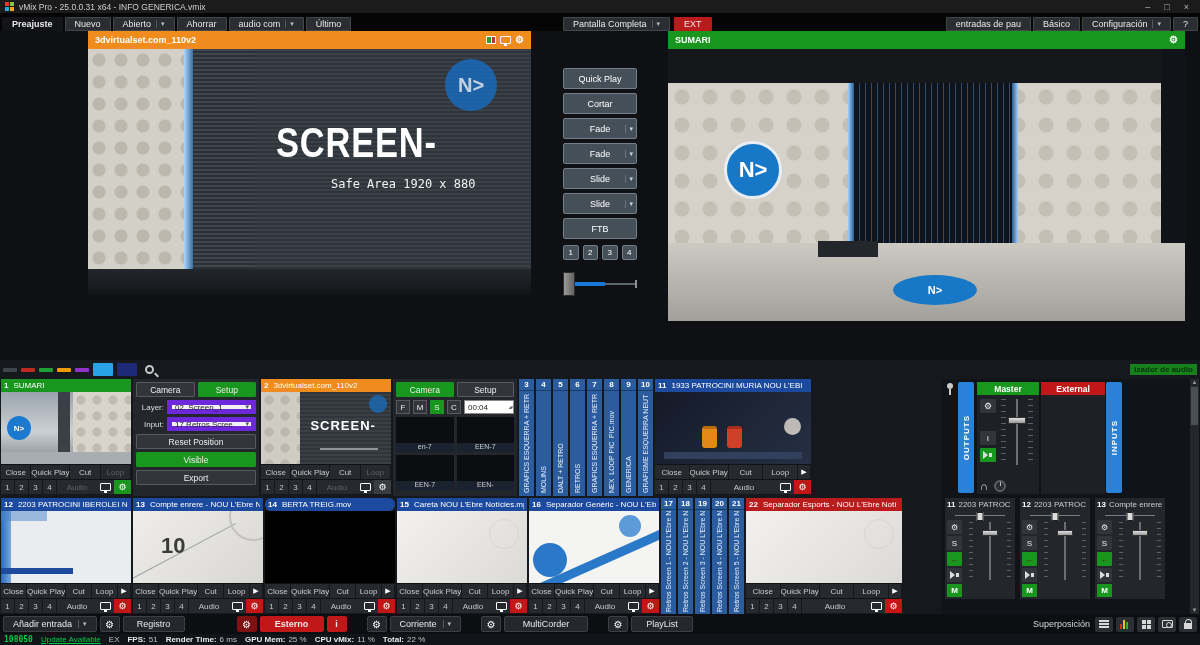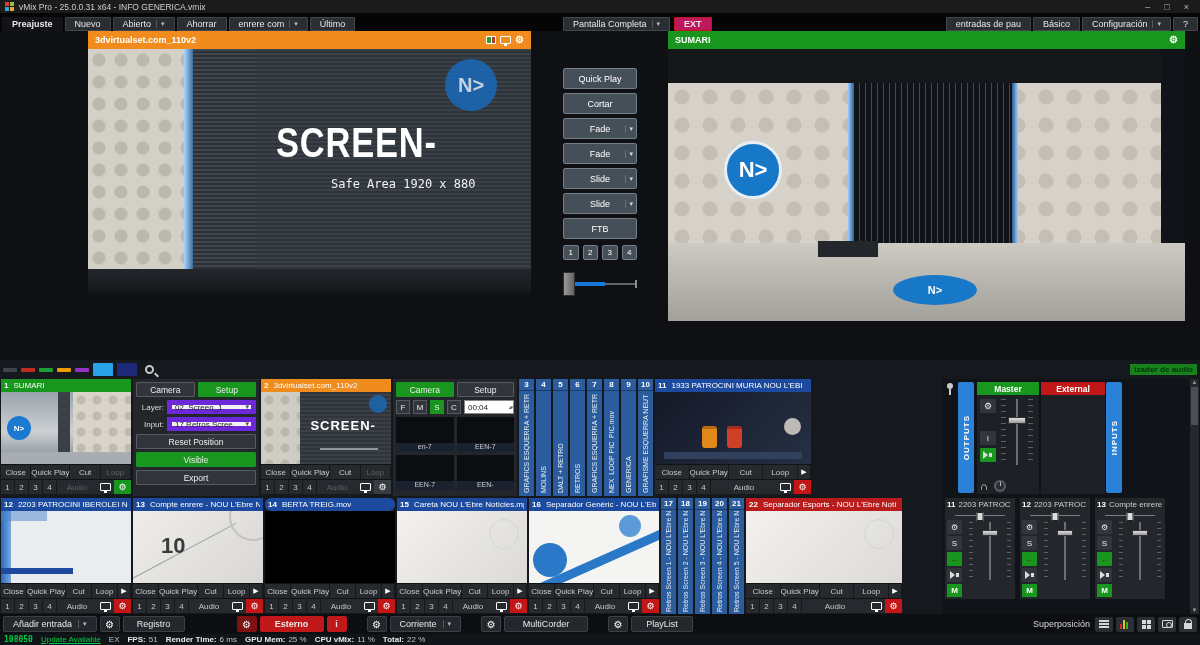--- a/index.html
+++ b/index.html
@@ -17,21 +17,21 @@
   .win-controls span{cursor:default}
 
   
   .menubar{position:absolute;top:13px;left:0;right:0;height:18px;background:#050505;display:flex;align-items:flex-end;padding:0 2px}
   .menu-left{display:flex;gap:2px;align-items:center}
   .menu-mid{position:absolute;left:563px;display:flex;gap:4px;align-items:center}
   .menu-right{position:absolute;right:2px;display:flex;gap:2px;align-items:center}
   .mbtn{background:#2a2d31;border:1px solid #43474c;color:#e8e8e8;font-size:9px;padding:0 9px;height:14px;display:flex;align-items:center;border-radius:1px;white-space:nowrap}
   .mbtn.active{background:#131417;border-color:#131417;font-weight:bold}
   .mbtn.arrow::after{content:"▾";font-size:7px;margin-left:5px;color:#b8bec4;border-left:1px solid #54585c;padding-left:4px}
-  .mbtn.ext{background:#be185d;border-color:#c01818;font-weight:bold}
+  .mbtn.ext{background:#b91c1c;border-color:#c01818;font-weight:normal}
 
   
   .monitors{position:absolute;top:31px;left:0;right:0;height:329px;background:#0e1013}
   .mon{position:absolute;top:0}
   .mon-left{left:88px;width:443px}
   .mon-right{left:668px;width:517px}
   .mon-title{height:18px;display:flex;align-items:center;padding:0 7px;font-size:9px;color:#fff;font-weight:bold}
   .mt-icons{margin-left:auto;display:flex;gap:4px;align-items:center}
   .ic-squares{width:10px;height:8px;display:flex;gap:1px;background:#fff;padding:1px}
   .ic-squares i{flex:1}
@@ -272,21 +272,21 @@
       <div class="mbtn">
         <span>Nuevo</span>
       </div>
       <div class="mbtn arrow">
         <span>Abierto</span>
       </div>
       <div class="mbtn">
         <span>Ahorrar</span>
       </div>
       <div class="mbtn arrow">
-        <span>enrere com</span>
+        <span>audio com</span>
       </div>
       <div class="mbtn">
         <span>Último</span>
       </div>
     </div>
   <div class="menu-mid">
     <div class="mbtn arrow">
         <span>Pantalla Completa</span>
       </div>
     <div class="mbtn ext">

